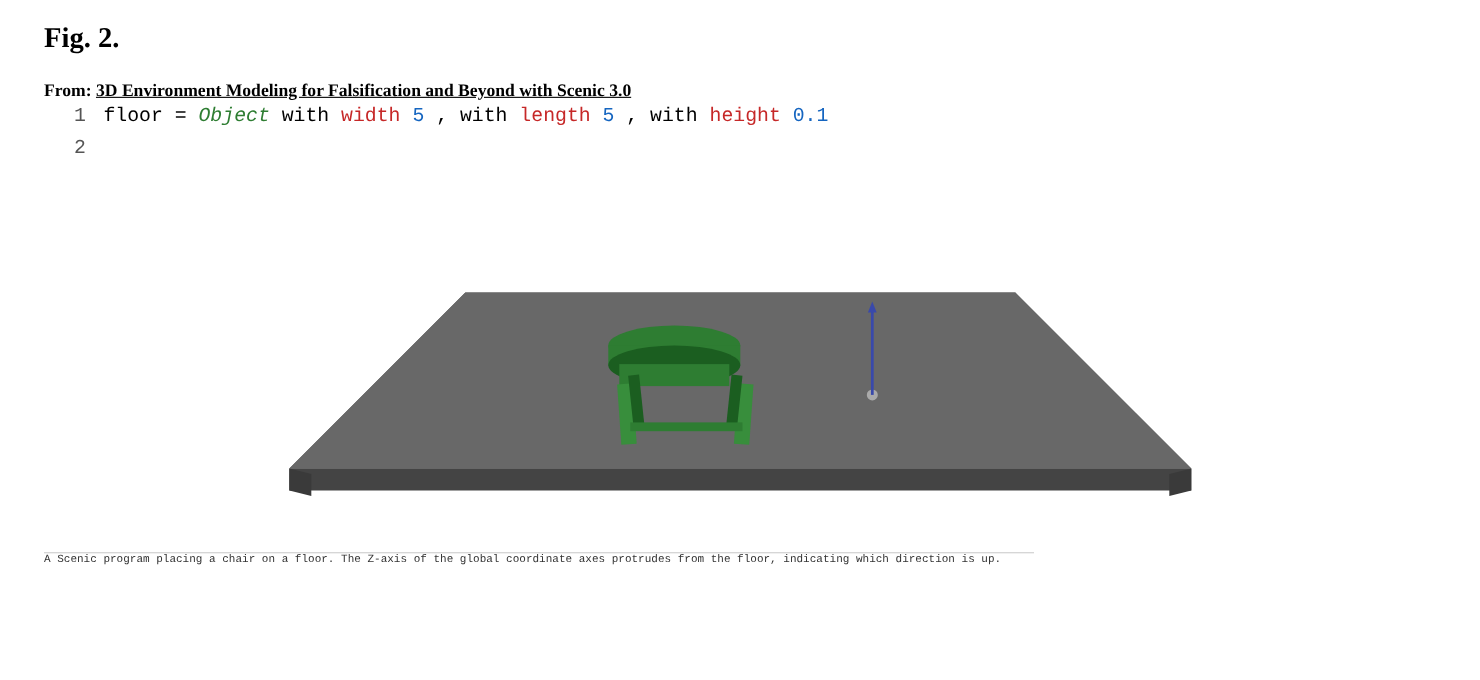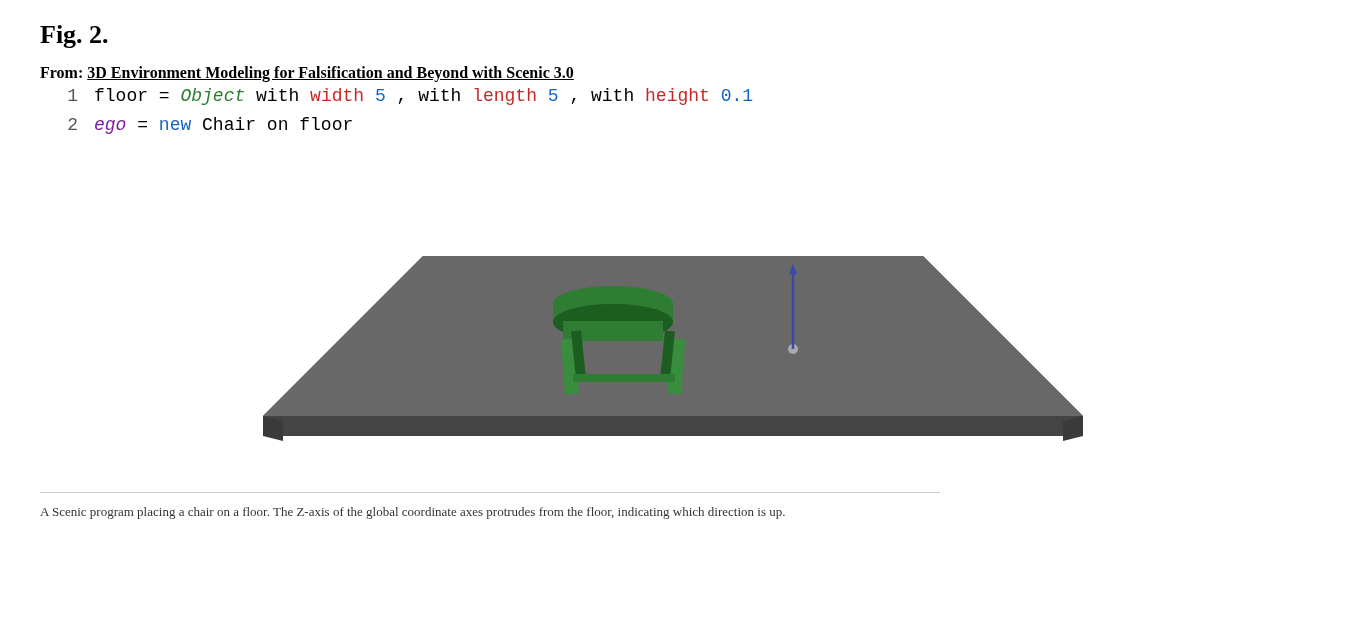--- a/index.html
+++ b/index.html
@@ -7,21 +7,21 @@
       background: #fff;
       font-family: Georgia, 'Times New Roman', serif;
       width: 1345px;
       min-height: 618px;
       padding: 20px 40px;
     }
 
     .fig-title {
       font-size: 26px;
       font-weight: bold;
-      margin-bottom: 14px;
+      margin-bottom: 24px;
       color: #000;
     }
 
     .from-line {
       font-size: 16px;
       font-weight: bold;
       margin-bottom: 0;
       color: #000;
     }
 
@@ -65,26 +65,26 @@
       margin-bottom: 16px;
       position: relative;
     }
 
     .scene-svg {
       width: 900px;
       height: 320px;
     }
 
     .caption {
-      font-size: 13px;
+      font-size: 10px;
       color: #333;
-      font-family: Liberation Serif, serif;
+      font-family: Liberation Mono, monospace;
       line-height: 1.4;
       border-top: 1px solid #ccc;
-      padding-top: 10px;
+      padding-top: 0;
       max-width: 900px;
     }
   </style>
 </head>
 <body>
 
 <div class="fig-title">Fig. 2.</div>
 
 <div class="from-line">
   <span>From:</span>
@@ -106,26 +106,20 @@
       <span style="color:#c62828;">length</span>
       <span style="color:#1565c0;"> 5</span>
       <span>, with </span>
       <span style="color:#c62828;">height</span>
       <span style="color:#1565c0;"> 0.1</span>
     </span>
   </div>
 
   <div class="code-line">
     <span class="line-num">2</span>
-    <span class="code-text">
-      <span style="color:#7b1fa2;font-style:italic;">ego</span>
-      <span> = </span>
-      <span style="color:#1565c0;">new</span>
-      <span> Chair on floor</span>
-    </span>
   </div>
 </div>
 
 <div class="scene-container">
   <svg class="scene-svg" viewBox="0 0 900 320" xmlns="http://www.w3.org/2000/svg">
 
     <polygon points="200,100 700,100 860,260 40,260" fill="#5a5a5a"></polygon>
 
     <polygon points="200,100 700,100 860,260 40,260" fill="#686868"></polygon>
 

